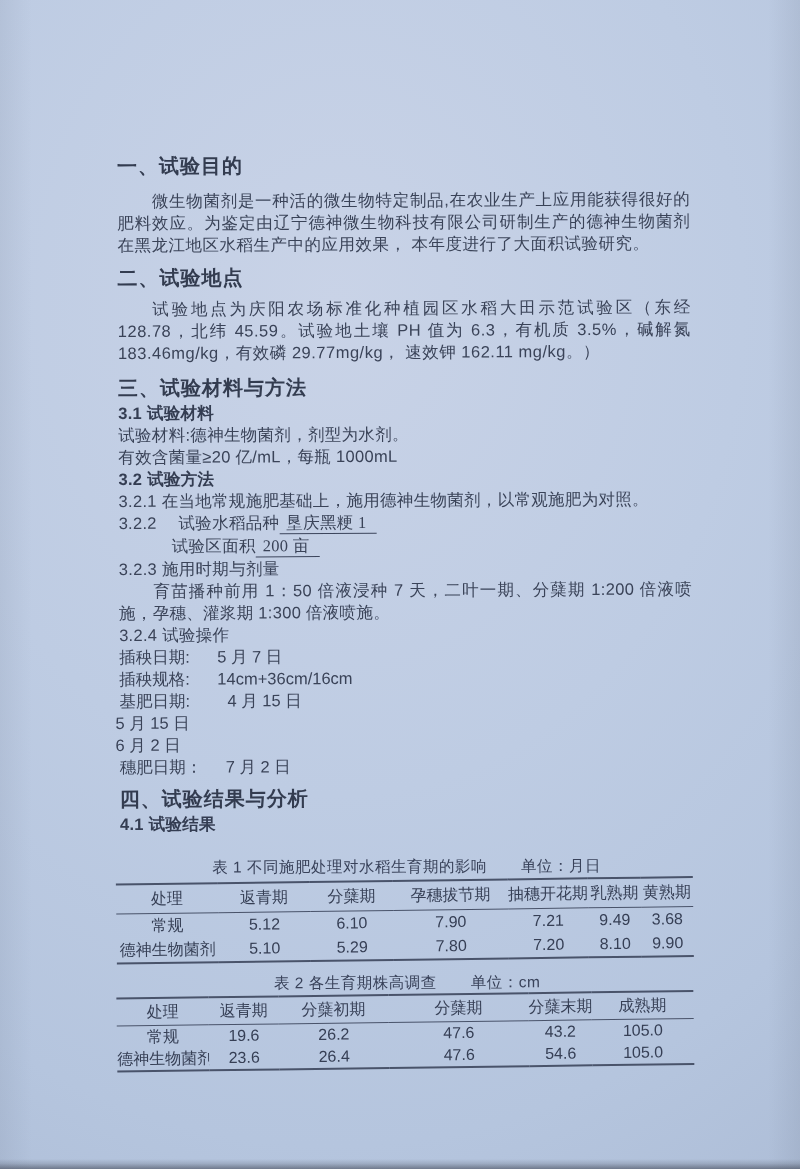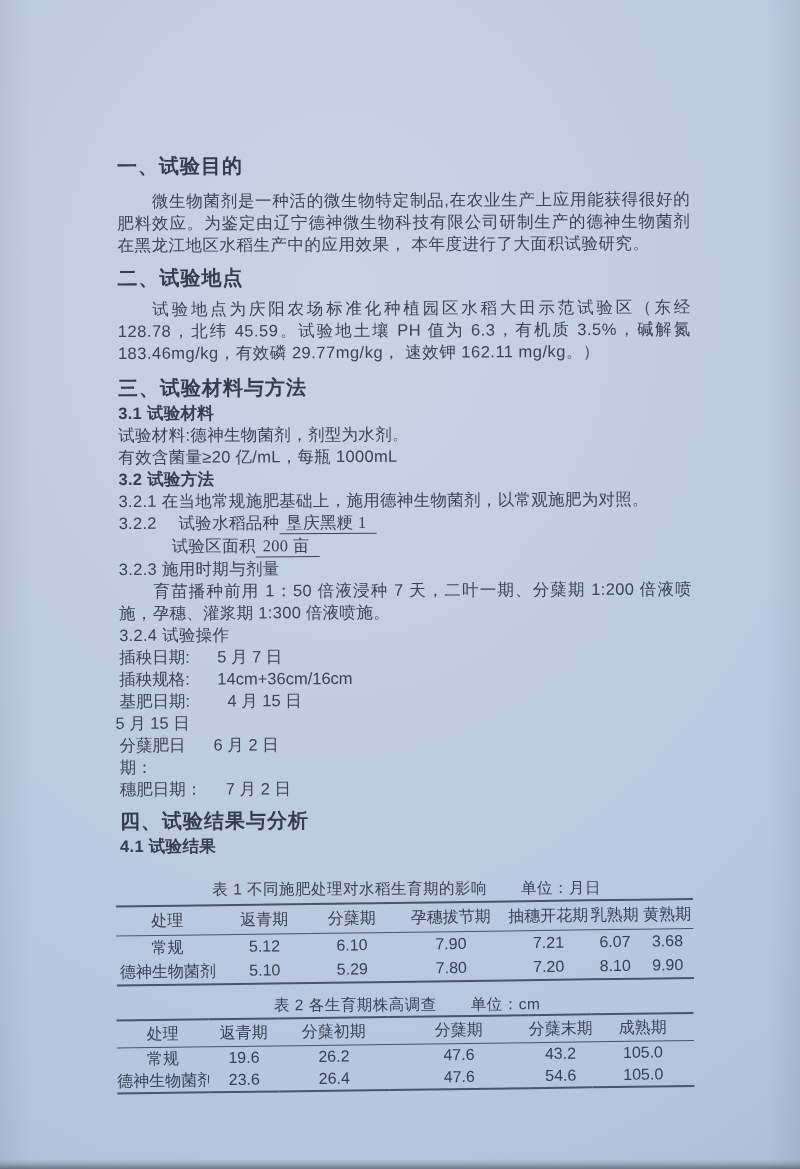--- a/index.html
+++ b/index.html
@@ -101,21 +101,20 @@
       <span class="dvalue">14cm+36cm/16cm</span>
     </div>
     <div class="dline">
       <span class="dlabel">基肥日期:</span>
       <span class="dvalue" style="padding-left:10px">4 月 15 日</span>
     </div>
     <div class="dline">
       <span class="dvalue" style="margin-left:-4px">5 月 15 日</span>
     </div>
     <div class="dline">
-      <span class="dlabel">分蘖肥日期：</span>
       <span class="dvalue" style="margin-left:-4px">6 月 2 日</span>
     </div>
     <div class="dline">
       <span class="dlabel">穗肥日期：</span>
       <span class="dvalue" style="padding-left:8px">7 月 2 日</span>
     </div>
 
     <h1 class="h1 mt7">四、试验结果与分析</h1>
     <div class="line bold mt4">4.1 试验结果</div>
 
@@ -145,21 +144,21 @@
               <th>黄熟期</th>
             </tr>
           </thead>
         <tbody>
             <tr>
               <td>常规</td>
               <td>5.12</td>
               <td>6.10</td>
               <td>7.90</td>
               <td>7.21</td>
-              <td>6.07</td>
+              <td>9.49</td>
               <td>3.68</td>
             </tr>
             <tr>
               <td>德神生物菌剂</td>
               <td>5.10</td>
               <td>5.29</td>
               <td>7.80</td>
               <td>7.20</td>
               <td>8.10</td>
               <td>9.90</td>

